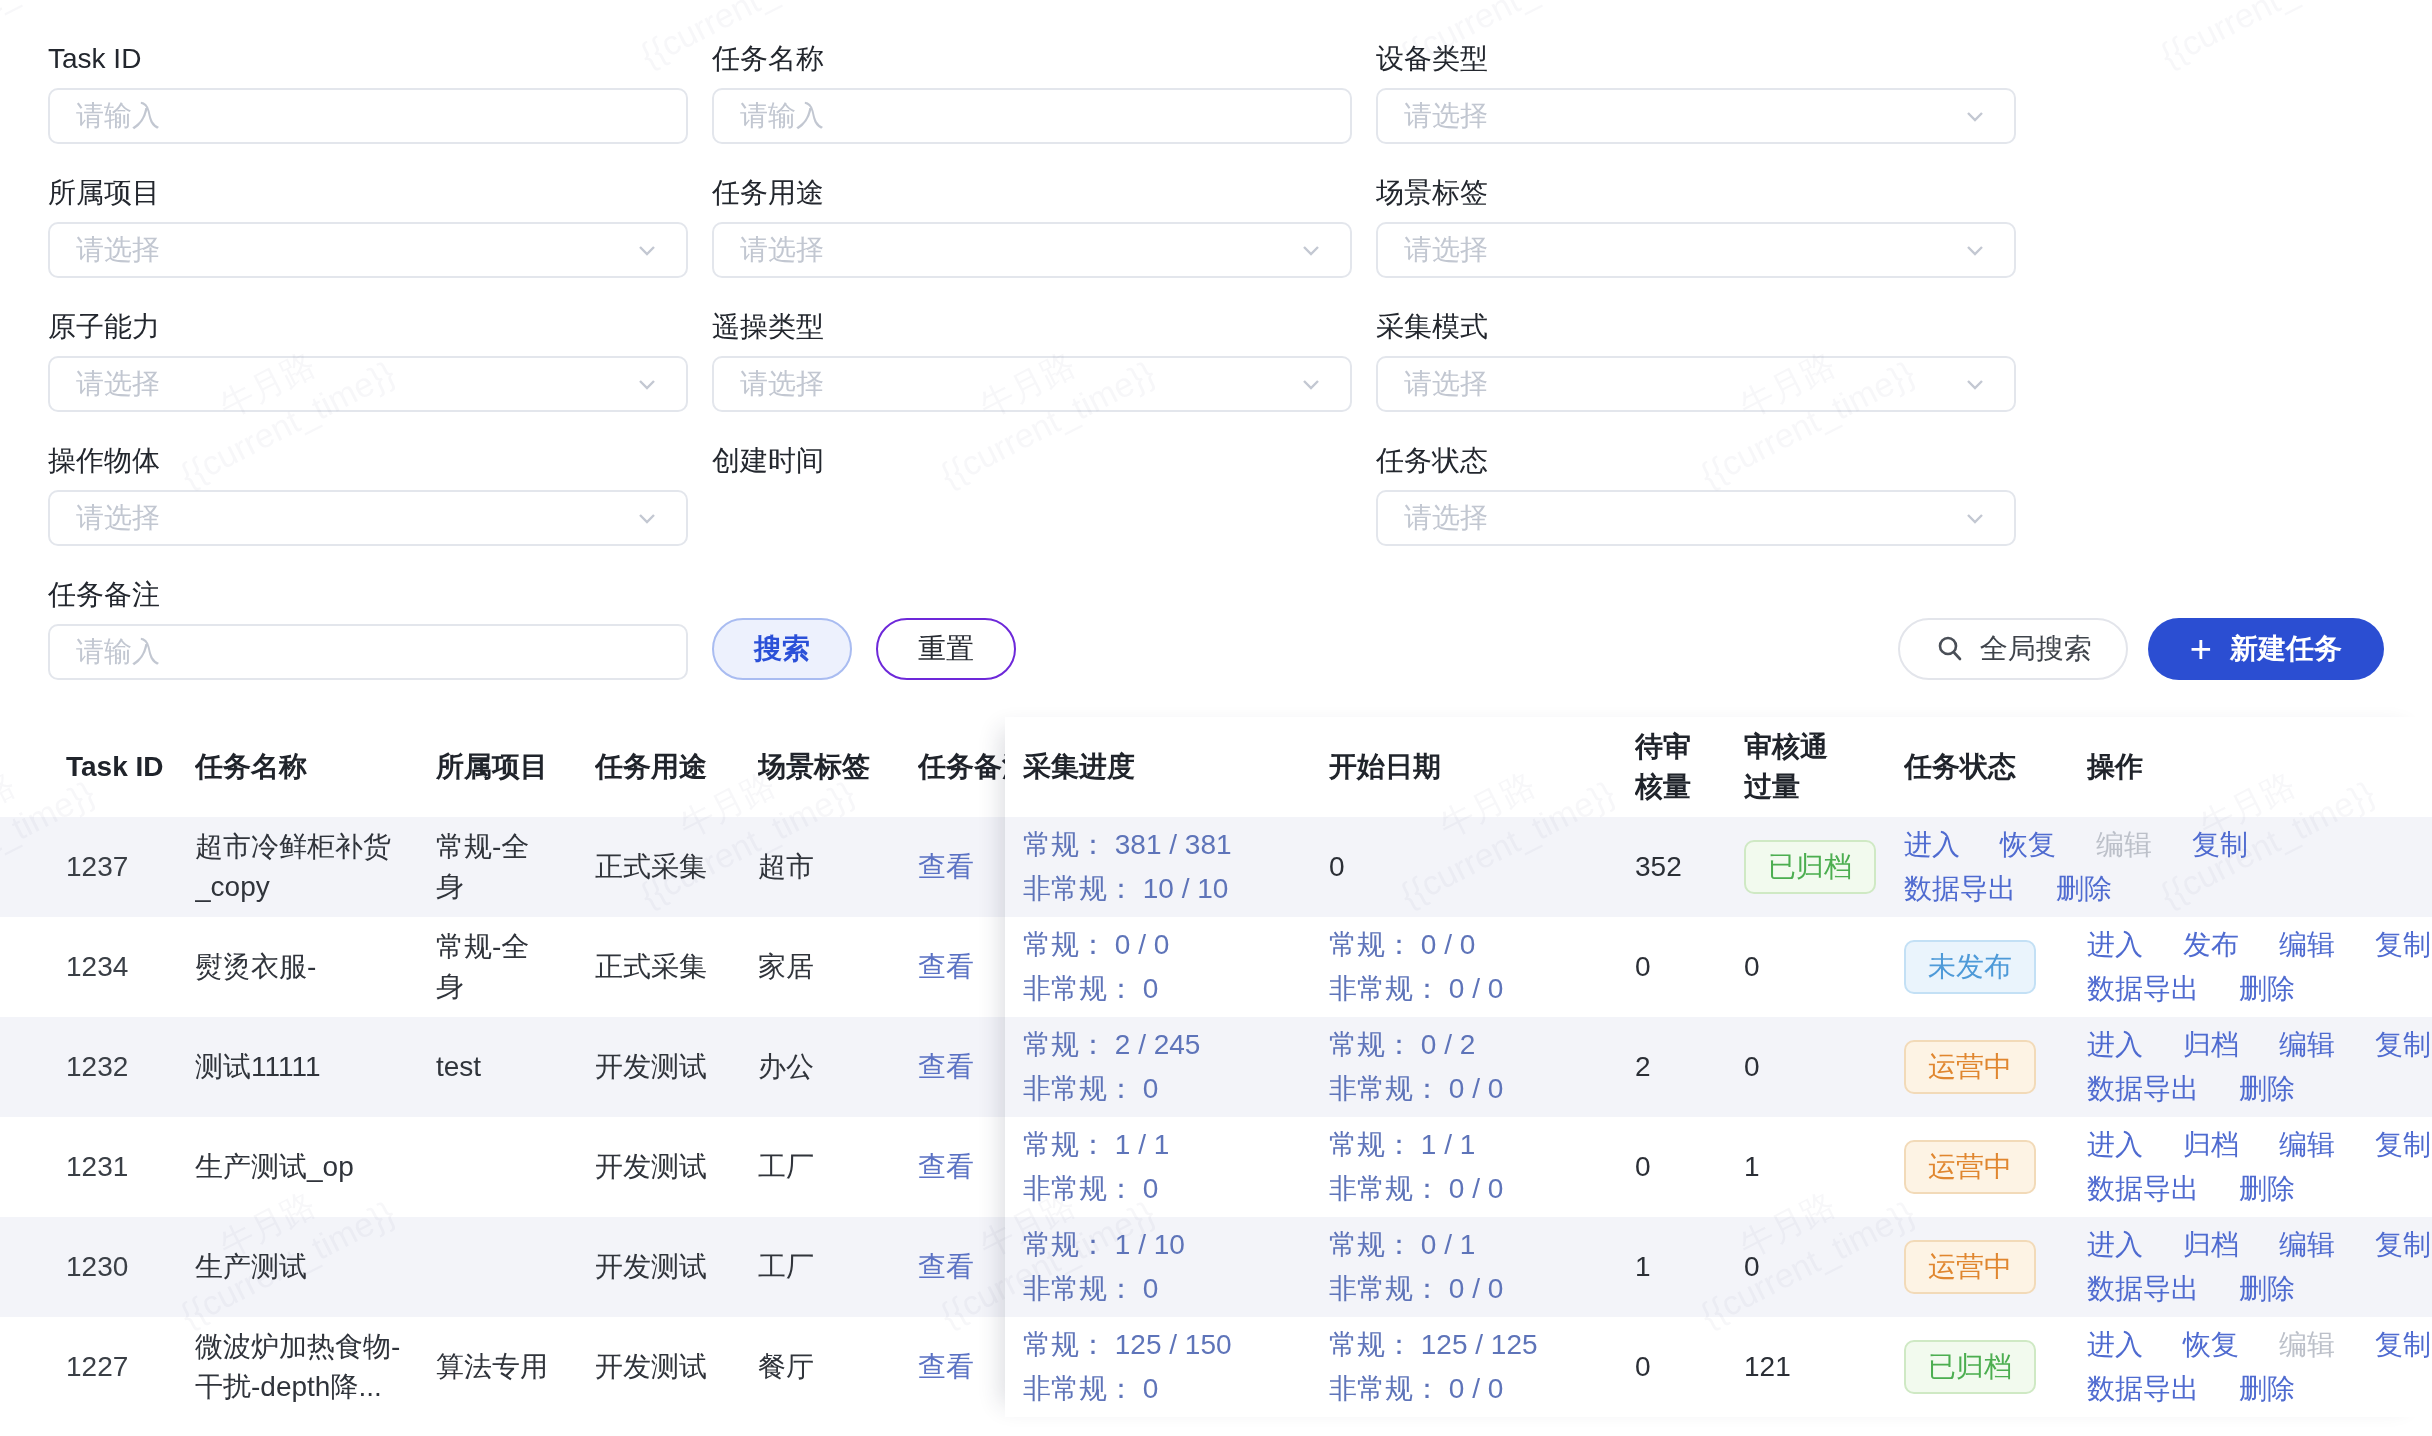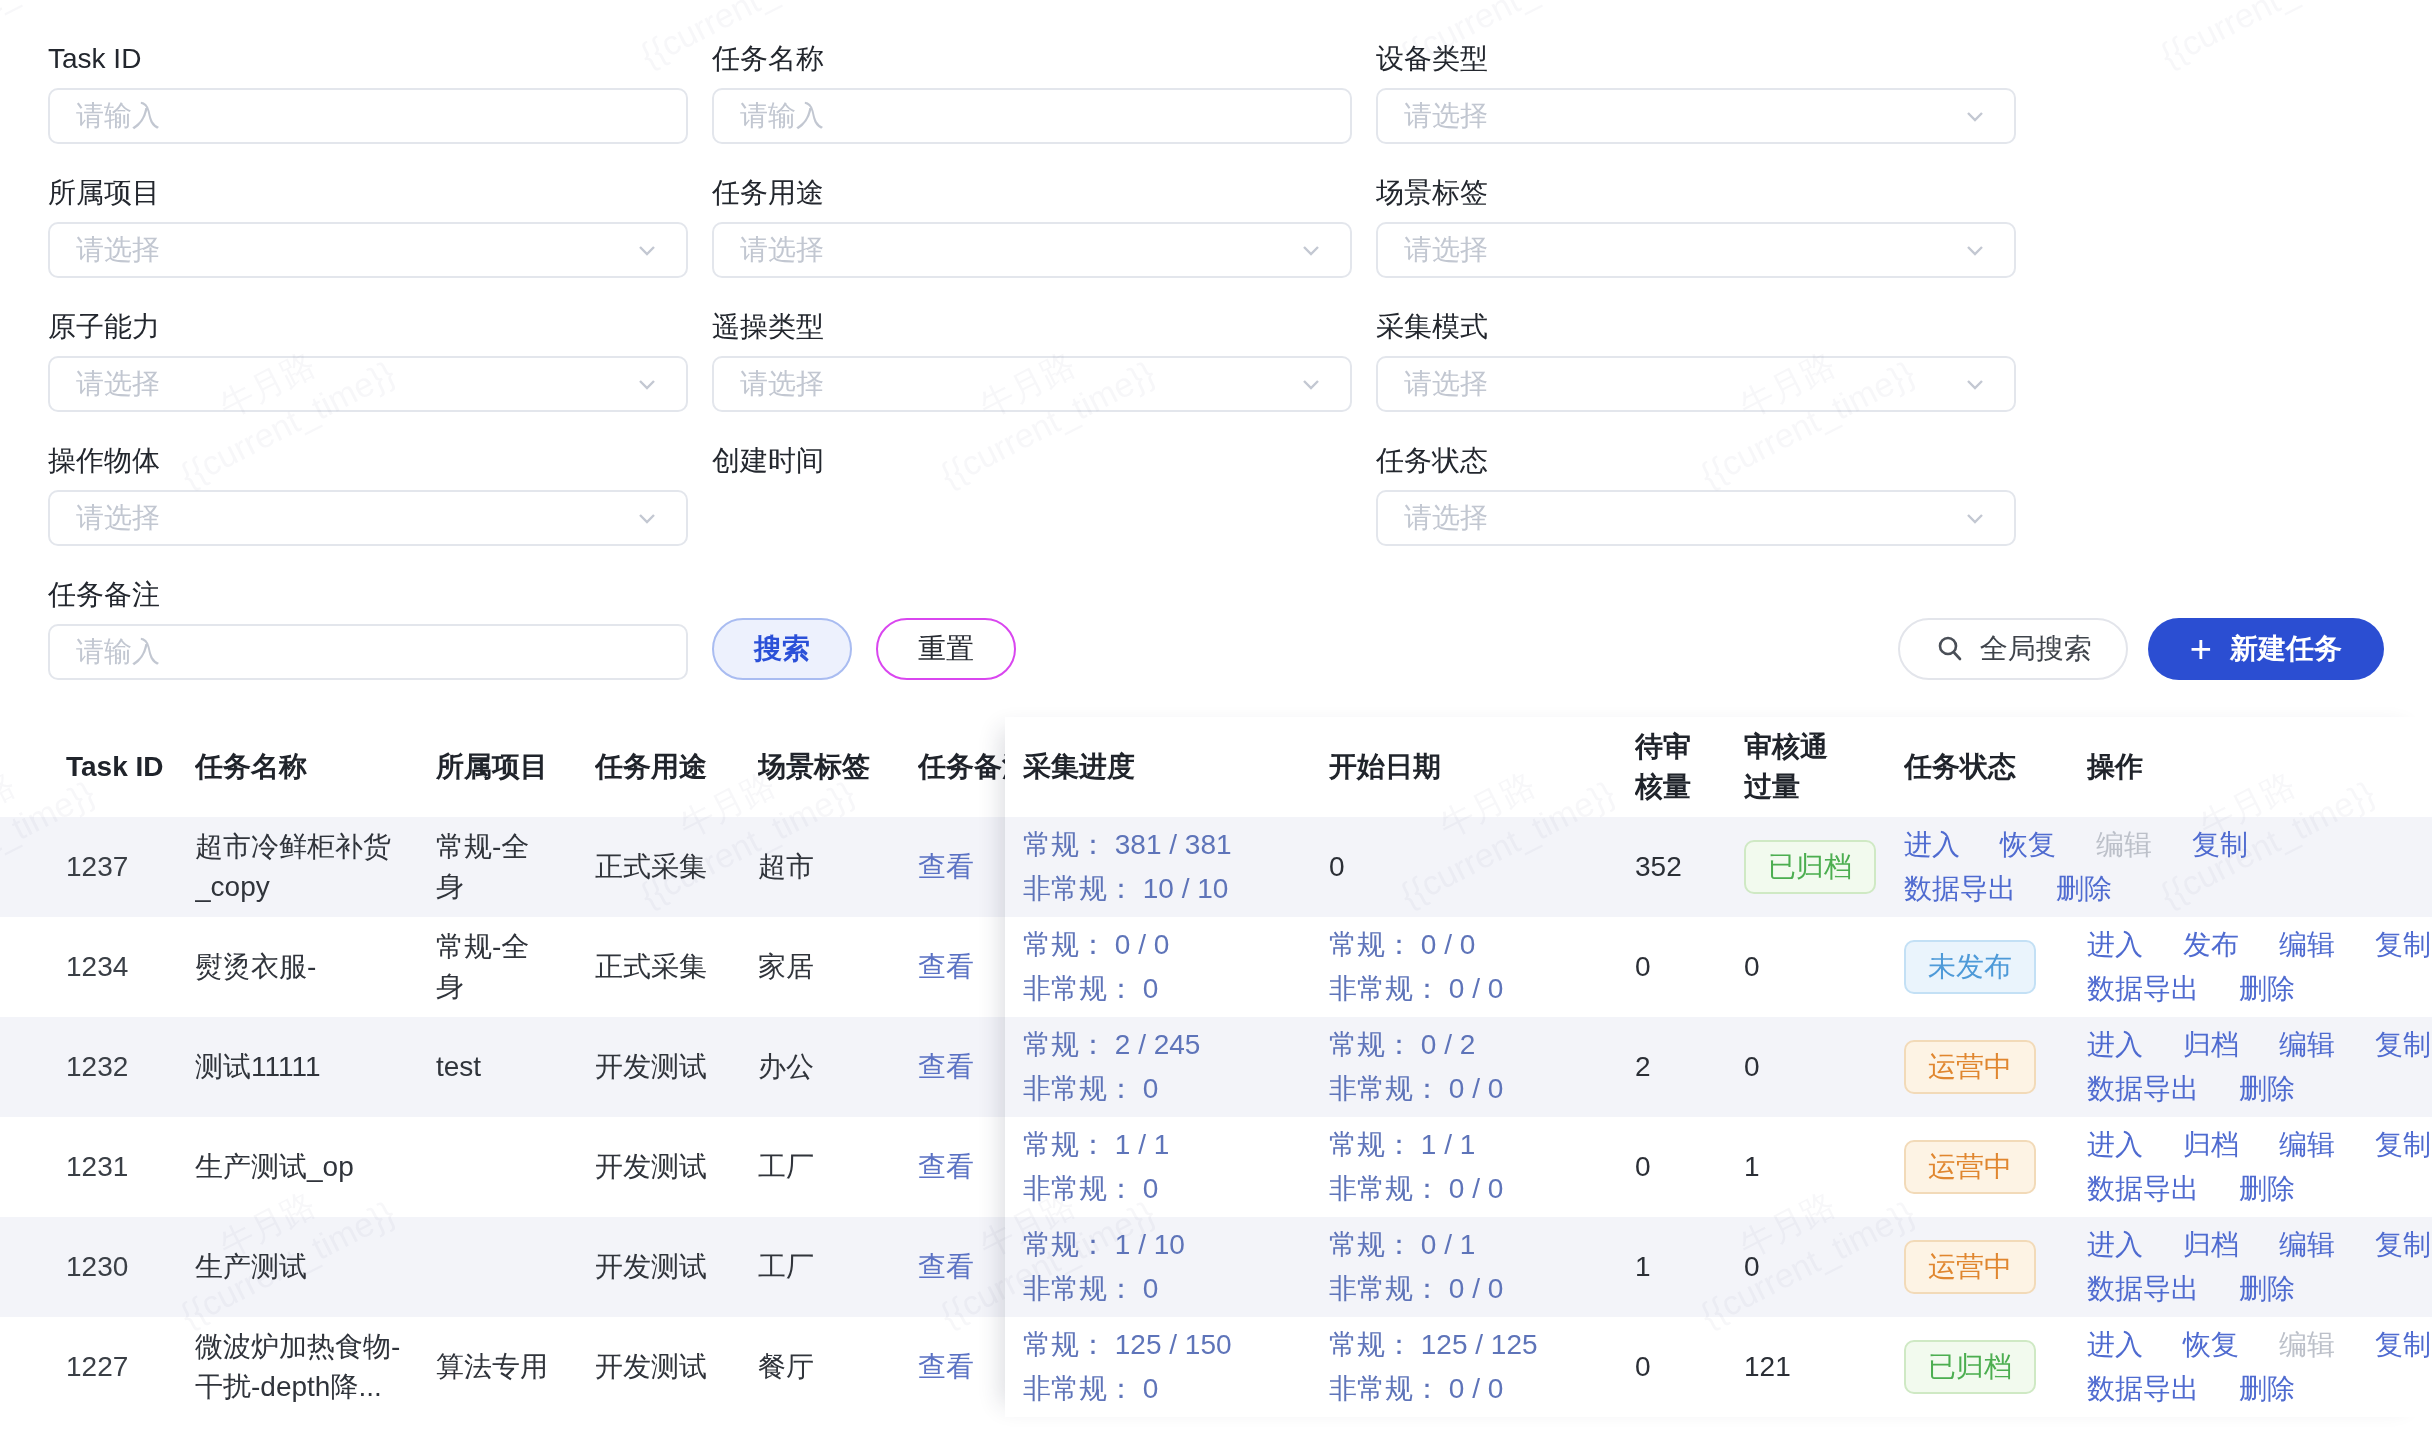--- a/index.html
+++ b/index.html
@@ -31,21 +31,21 @@
   .dr-sep { color:#23272e; padding:0 6px; }
   .cal-icon { margin-right:6px; flex:0 0 auto; }
 
   .last-row { display:flex; align-items:flex-end; padding:0 48px; }
   .last-row .field { margin-bottom:0; }
   .btn { height:62px; border-radius:31px; display:inline-flex; align-items:center;
          justify-content:center; font-size:28px; cursor:pointer; white-space:nowrap; }
   .btn-search { margin-left:24px; padding:16px 40px; background:#edf1fd;
                 border:2px solid #a9bcf1; color:#2b50d8; font-weight:600; }
   .btn-reset  { margin-left:24px; padding:0 40px; background:#fff;
-                border:2px solid #d946ef; color:#272b32; }
+                border:2px solid #6d28d9; color:#272b32; }
   .spacer { flex:1; }
   .btn-global { padding:0 34px; background:#fff; border:2px solid #e3e5eb; color:#3f444b; }
   .btn-global svg { margin-right:14px; }
   .btn-new { margin-left:20px; padding:0 42px; background:#2b4ed2; border:none; color:#fff;
              font-weight:600; }
   .btn-new .plus { font-size:38px; font-weight:400; margin-right:18px; line-height:1; }
 
   
   #task-table { position:relative; margin-top:37px; width:2432px; }
   .thead-left,.trow-left { display:grid; padding-left:66px; align-items:center;

